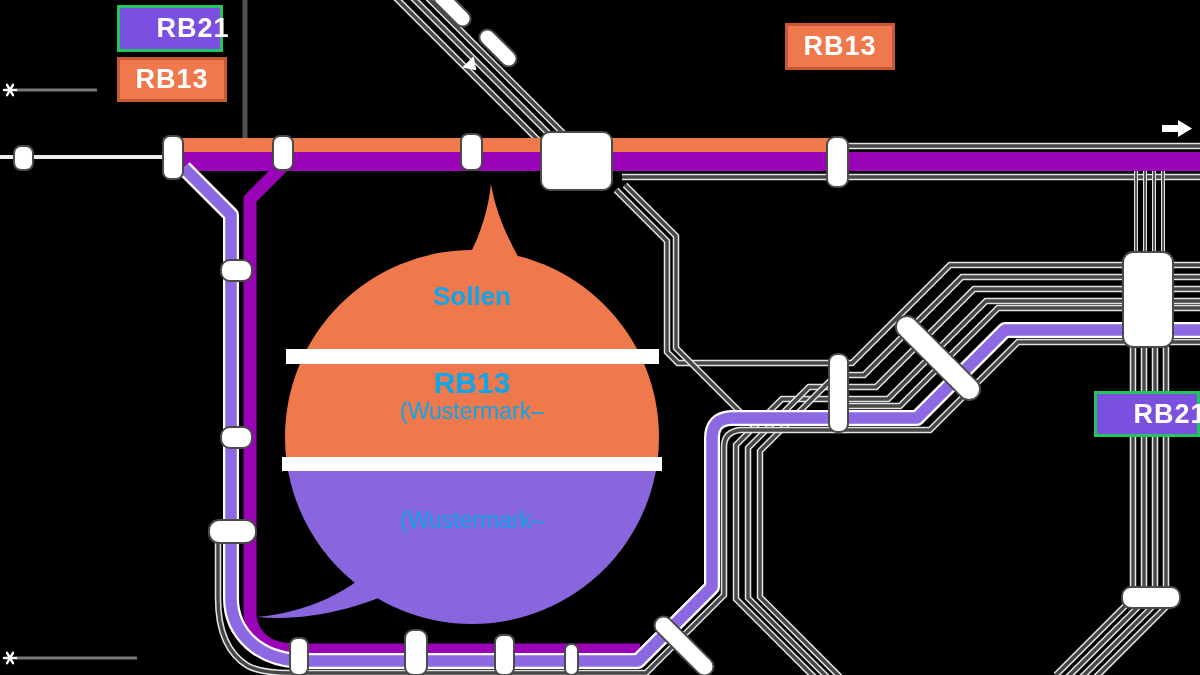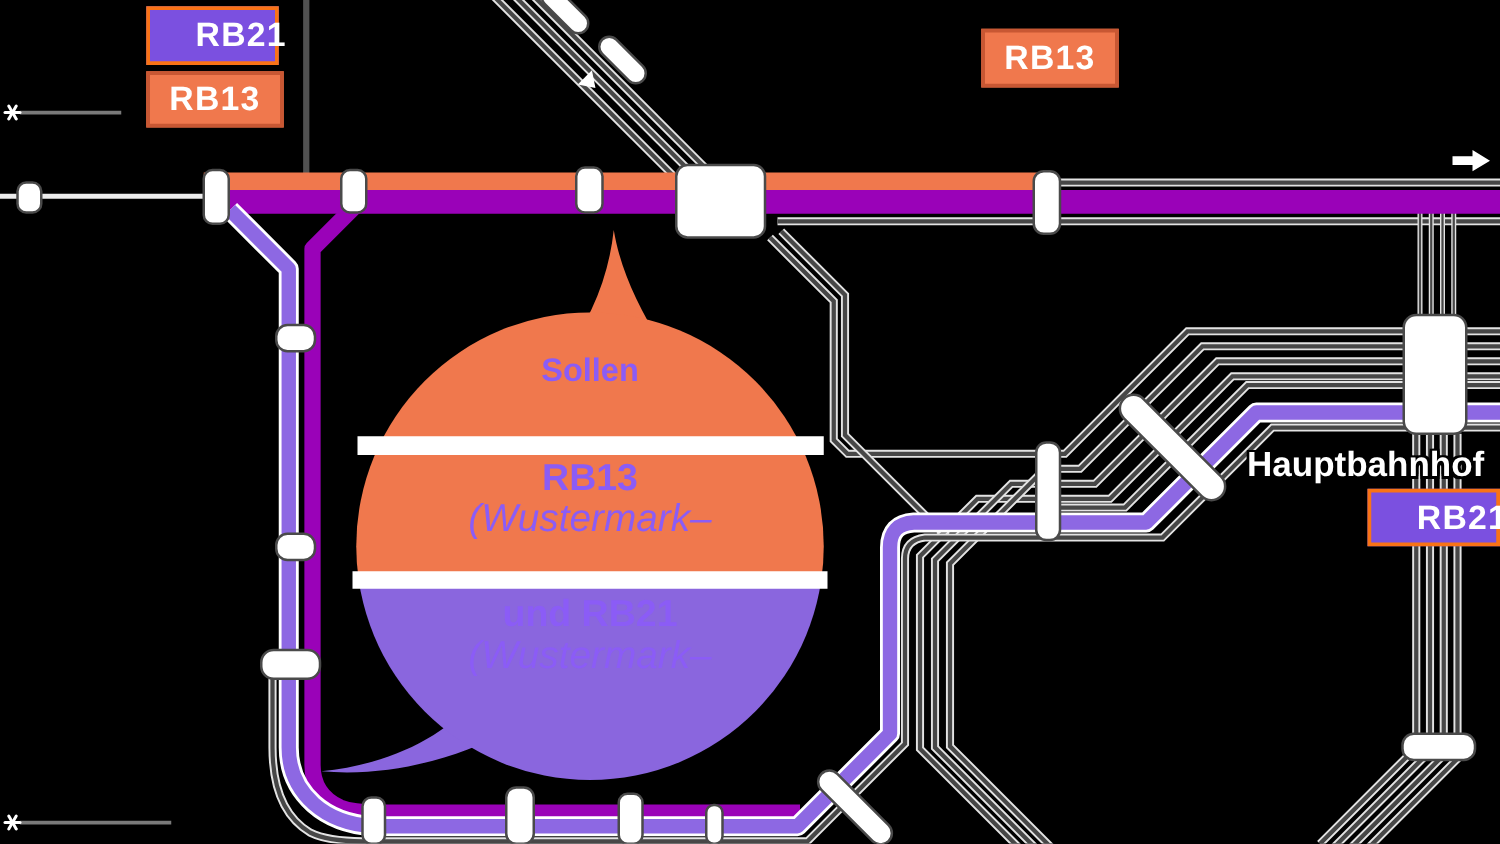--- a/index.html
+++ b/index.html
@@ -24,27 +24,27 @@
   .starline{stroke:#7a7a7a;stroke-width:3;}
   .star{stroke:var(--white);stroke-width:2.4;stroke-linecap:round;}
   .thinwhite{stroke:#ececec;stroke-width:4;}
   .grayvert{stroke:#515151;stroke-width:5;}
   .bub-orange{fill:var(--orange);}
   .bub-purple{fill:var(--bubble-purple);}
   .bar{fill:var(--white);}
 
   .badge{position:absolute;display:flex;align-items:center;justify-content:center;
          font-weight:bold;font-size:27px;color:#fff;box-sizing:border-box;letter-spacing:1px;}
-  .badge.purple{background:var(--badge-purple);border:3px solid #f97316;padding-left:46px;}
+  .badge.purple{background:var(--badge-purple);border:3px solid #22c55e;padding-left:46px;}
   .badge.orange{background:var(--orange);border:3px solid #c85733;}
 
-  .bt{position:absolute;left:272px;width:400px;text-align:center;color:#8b5cf6;line-height:1.05;}
+  .bt{position:absolute;left:272px;width:400px;text-align:center;color:#0ea5e9;line-height:1.05;}
   .bt.h{font-size:26px;font-weight:bold;}
   .bt.big{font-size:30px;font-weight:bold;}
-  .bt.it{font-size:31px;font-style:italic;}
+  .bt.it{font-size:23px;}
 
   #hbf-label{position:absolute;left:985px;top:356px;width:215px;text-align:center;
     color:#fff;font-weight:bold;font-size:28px;
     text-shadow:2px 2px 0 #000,-2px 2px 0 #000,2px -2px 0 #000,-2px -2px 0 #000,
                 0 2px 0 #000,2px 0 0 #000,0 -2px 0 #000,-2px 0 0 #000;}
 </style>
 </head>
 <body>
 
 <div id="stage">
@@ -217,21 +217,19 @@
     <rect x="1122" y="587" width="58" height="21" rx="9" class="wm"></rect>
     <path d="M 1162,125 L 1178,125 L 1178,120 L 1192,128.5 L 1178,137 L 1178,132 L 1162,132 Z" class="arrow"></path>
   </g>
 </svg>
 
 <div class="badge purple" style="left:117px;top:5px;width:106px;height:47px;">RB21</div>
 <div class="badge orange" style="left:117px;top:57px;width:110px;height:45px;">RB13</div>
 <div class="badge orange" style="left:785px;top:23px;width:110px;height:47px;">RB13</div>
 <div class="badge purple" style="left:1094px;top:391px;width:106px;height:46px;">RB21</div>
 
-<div id="hbf-label">Hauptbahnhof</div>
 
 <div class="bt h" style="top:283px;">Sollen</div>
 <div class="bt big" style="top:367px;">RB13</div>
 <div class="bt it" style="top:399px;">(Wustermark–</div>
-<div class="bt big" style="top:476px;">und RB21</div>
 <div class="bt it" style="top:508px;">(Wustermark–</div>
 
 </div>
 
 </body></html>

